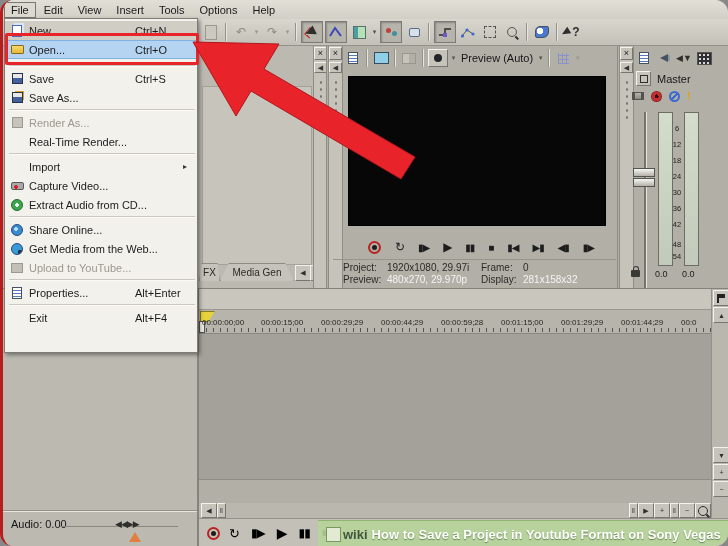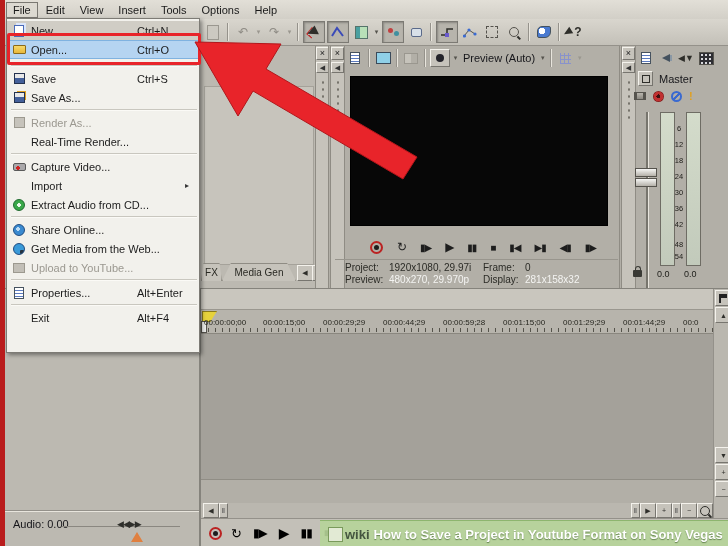--- a/index.html
+++ b/index.html
@@ -1,18 +1,18 @@
 <!DOCTYPE html>
 <html><head>
 <meta charset="utf-8">
 <style>
   html,body{margin:0;padding:0;background:#888;}
   #screen{position:relative;width:728px;height:546px;overflow:hidden;
     font-family:"Liberation Sans",sans-serif;background:#bcb9b1;
-    border-left:5px solid #b91c1c;box-sizing:border-box;}
+    border-left:3px solid #b91c1c;box-sizing:border-box;border-radius:13px;}
   .abs{position:absolute;}
   .nosel{user-select:none;}
   
   #menubar{left:0;top:0;width:728px;height:19px;background:linear-gradient(#e2dfd7,#d2cfc7);
     display:flex;align-items:center;font-size:11px;color:#1a1a1a;z-index:5;}
   .mb-item{padding:2px 7px;margin-left:1px;}
   .mb-item.open{border:1px solid #7a7872;background:#dcd9d1;padding:1px 6px;}
   
   #toolbar{left:0;top:19px;width:728px;height:26px;background:linear-gradient(#d9d6ce,#c3c0b8);
     border-bottom:1px solid #94918a;display:flex;align-items:center;z-index:1;}
@@ -430,30 +430,30 @@
     </div>
     <div class="mi">
       <span class="mic"></span>
       <span class="mil">Real-Time Render...</span>
       <span class="mis"></span>
     </div>
     <div class="msep">
         <i></i>
       </div>
     <div class="mi">
-      <span class="mic">
-          <span class="ic ic-cam"></span>
-        </span>
-      <span class="mil">Capture Video...</span>
-      <span class="mis"></span>
-    </div>
-    <div class="mi">
       <span class="mic"></span>
       <span class="mil">Import</span>
       <span class="misub">▸</span>
+    </div>
+    <div class="mi">
+      <span class="mic">
+          <span class="ic ic-cam"></span>
+        </span>
+      <span class="mil">Capture Video...</span>
+      <span class="mis"></span>
     </div>
     <div class="mi">
       <span class="mic">
           <span class="ic ic-cd"></span>
         </span>
       <span class="mil">Extract Audio from CD...</span>
       <span class="mis"></span>
     </div>
     <div class="msep">
         <i></i>

